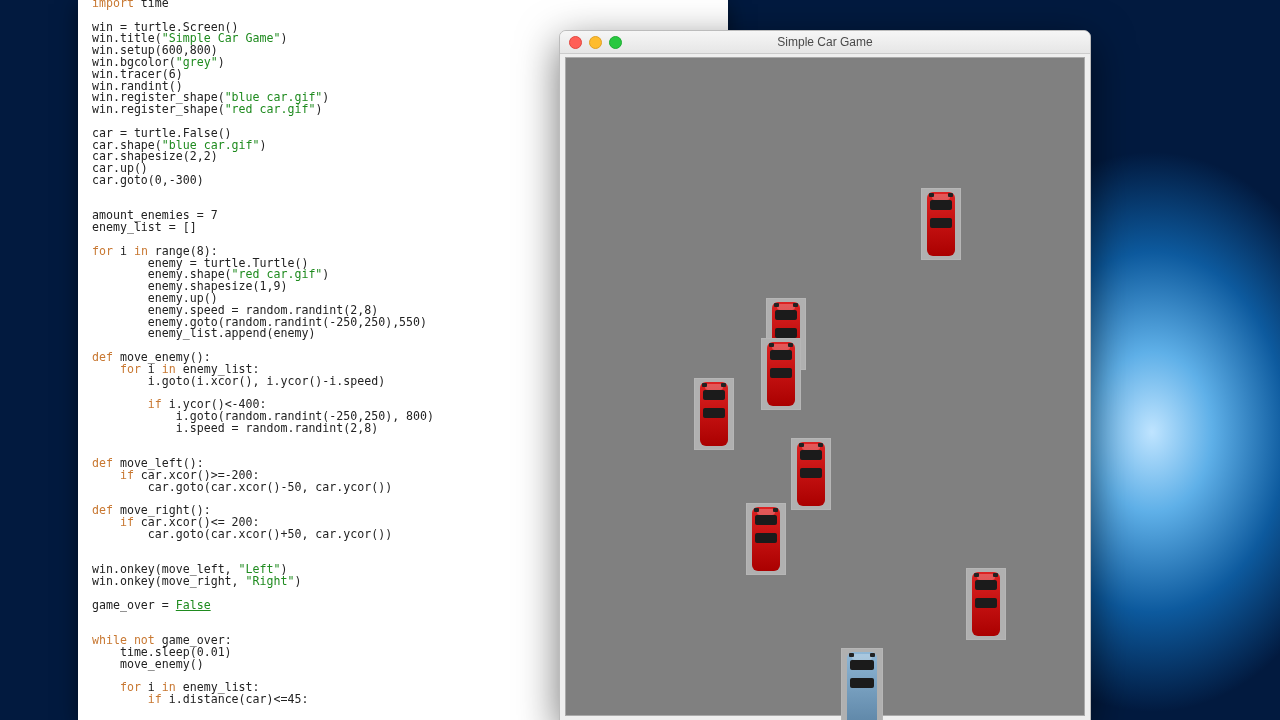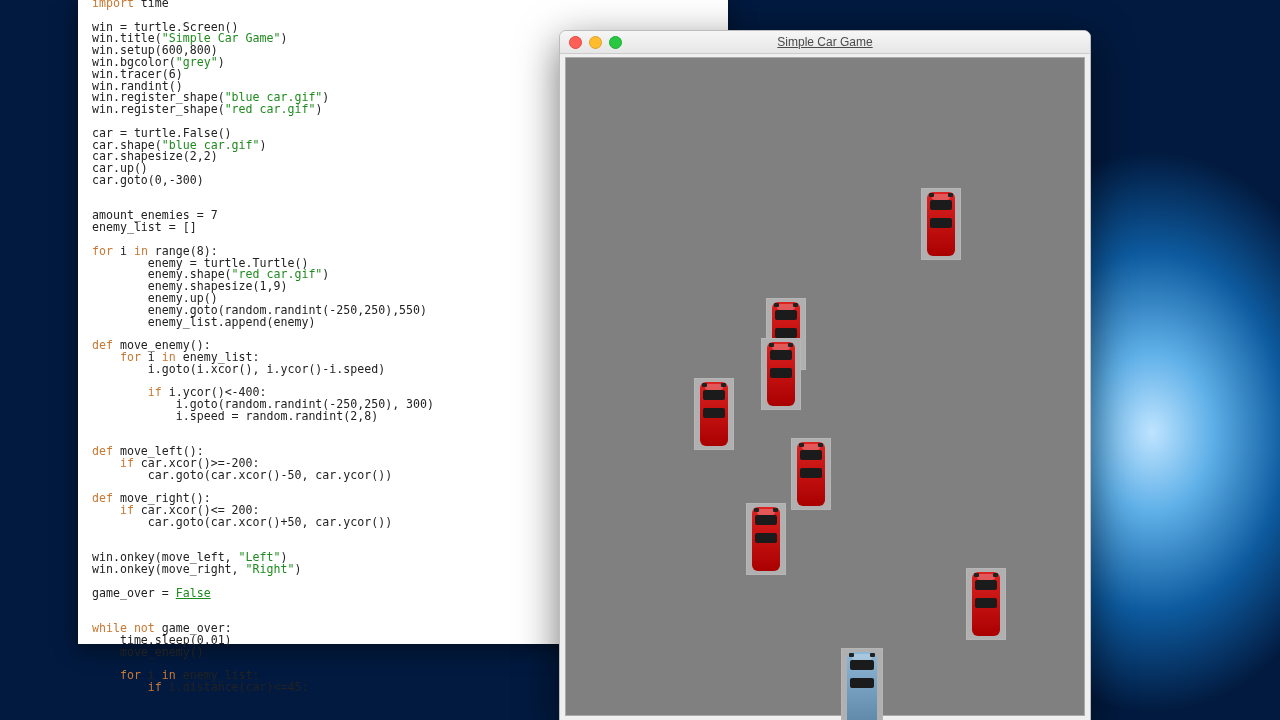--- a/index.html
+++ b/index.html
@@ -5,39 +5,39 @@
   html,body{margin:0;padding:0;width:1280px;height:720px;overflow:hidden;
     font-family:Menlo,Monaco,Consolas,monospace;}
   
   #desktop{position:absolute;inset:0;
     background:
       radial-gradient(ellipse 300px 400px at 90% 60%, #bfe4ff 0%, #5fb0e8 20%, #0d5a9e 45%, #021a3f 70%),
       radial-gradient(ellipse 260px 360px at 6% 45%, #aee0ff 0%, #4a9fe0 20%, #0b4f92 45%, #021a3f 72%),
       linear-gradient(180deg,#01050f 0%, #022048 40%, #02204a 60%, #01040d 100%);
   }
   
-  #editor{position:absolute;left:78px;top:0;width:650px;height:644px;
+  #editor{position:absolute;left:78px;top:0;width:650px;height:720px;
     background:#fff;box-shadow:0 4px 20px rgba(0,0,0,.5);}
   #code{position:absolute;left:14px;top:-2px;right:10px;bottom:0;
     font-size:11.6px;line-height:11.8px;white-space:pre;color:#222;}
   .kw{color:#c87832;}
   .str{color:#1f8b1f;} 
   .bool{color:#1f8b1f;text-decoration:underline;}
   
   #gamewin{position:absolute;left:559px;top:30px;width:530px;height:690px;
     background:#efefef;border:1px solid #bcbcbc;border-radius:7px 7px 0 0;
     box-shadow:0 12px 40px rgba(0,0,0,.55);overflow:hidden;}
   #titlebar{height:22px;background:linear-gradient(#f6f6f6,#e6e6e6);
     border-bottom:1px solid #ccc;display:flex;align-items:center;position:relative;}
   #traffic{position:absolute;left:9px;top:5px;display:flex;gap:7px;}
   .dot{width:11px;height:11px;border-radius:50%;}
   .red{background:#ff5f57;border:0.5px solid #e1463e;}
   .yel{background:#febc2e;border:0.5px solid #dfa023;}
   .grn{background:#28c840;border:0.5px solid #1eab33;}
-  #title{margin:0 auto;font:12px -apple-system,Helvetica,Arial;color:#4a4a4a;text-decoration:underline;}
+  #title{margin:0 auto;font:12px -apple-system,Helvetica,Arial;color:#4a4a4a;}
   #canvas{position:absolute;left:5px;top:26px;right:5px;bottom:5px;
     background:#808080;border:1px solid #aaa;}
   .car{position:absolute;width:40px;height:72px;background:#b0b0b0;
     box-shadow:inset 0 0 0 1px rgba(255,255,255,.08);}
   .car .body{position:absolute;left:6px;right:6px;top:4px;bottom:4px;
     border-radius:6px;}
   .car.redc .body{background:linear-gradient(#d22,#a00);}
   .car.bluec .body{background:linear-gradient(#8fb7d6,#5c84a5);}
   .car .win{position:absolute;left:9px;right:9px;height:10px;background:#1b1b1b;border-radius:2px;}
   .car .w1{top:12px;} .car .w2{top:30px;}
@@ -73,29 +73,30 @@
 
 
 </span><span>amount_enemies = 7
 </span><span>enemy_list = []
 
 </span><span class="kw">for</span><span> i </span><span class="kw">in</span><span> range(8):
 </span><span>        enemy = turtle.Turtle()
 </span><span>        enemy.shape(</span><span class="str">"red car.gif"</span><span>)
 </span><span>        enemy.shapesize(1,9)
 </span><span>        enemy.up()
+</span><span>        enemy.speed = random.randint(2,8)
 </span><span>        enemy.goto(random.randint(-250,250),550)
 </span><span>        enemy_list.append(enemy)
 
 </span><span class="kw">def</span><span> move_enemy():
 </span><span>    </span><span class="kw">for</span><span> i </span><span class="kw">in</span><span> enemy_list:
 </span><span>        i.goto(i.xcor(), i.ycor()-i.speed)
 
 </span><span>        </span><span class="kw">if</span><span> i.ycor()&lt;-400:
-</span><span>            i.goto(random.randint(-250,250), 300)
+</span><span>            i.goto(random.randint(-250,250), 800)
 </span><span>            i.speed = random.randint(2,8)
 
 
 </span><span class="kw">def</span><span> move_left():
 </span><span>    </span><span class="kw">if</span><span> car.xcor()&gt;=-200:
 </span><span>        car.goto(car.xcor()-50, car.ycor())
 
 </span><span class="kw">def</span><span> move_right():
 </span><span>    </span><span class="kw">if</span><span> car.xcor()&lt;= 200:
 </span><span>        car.goto(car.xcor()+50, car.ycor())

